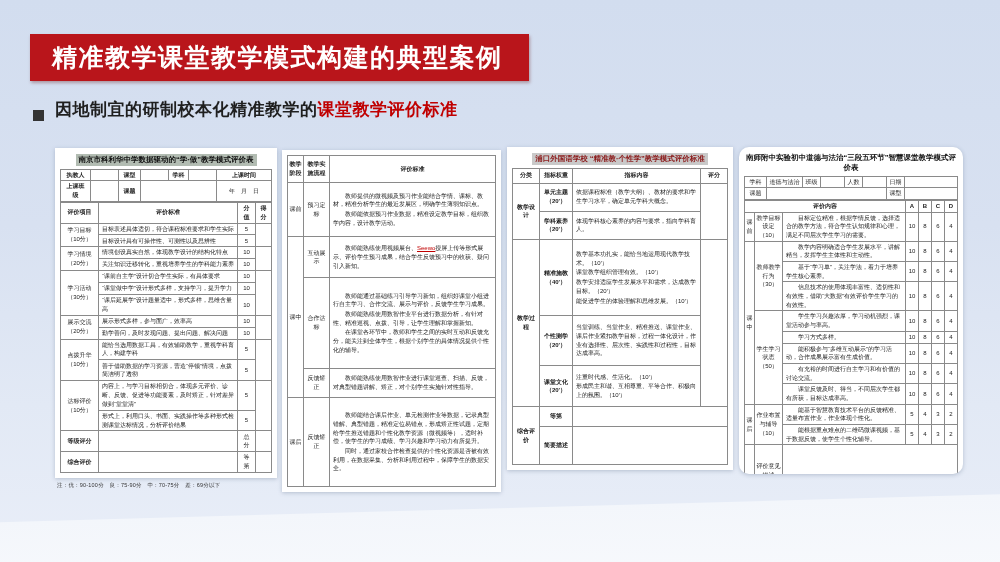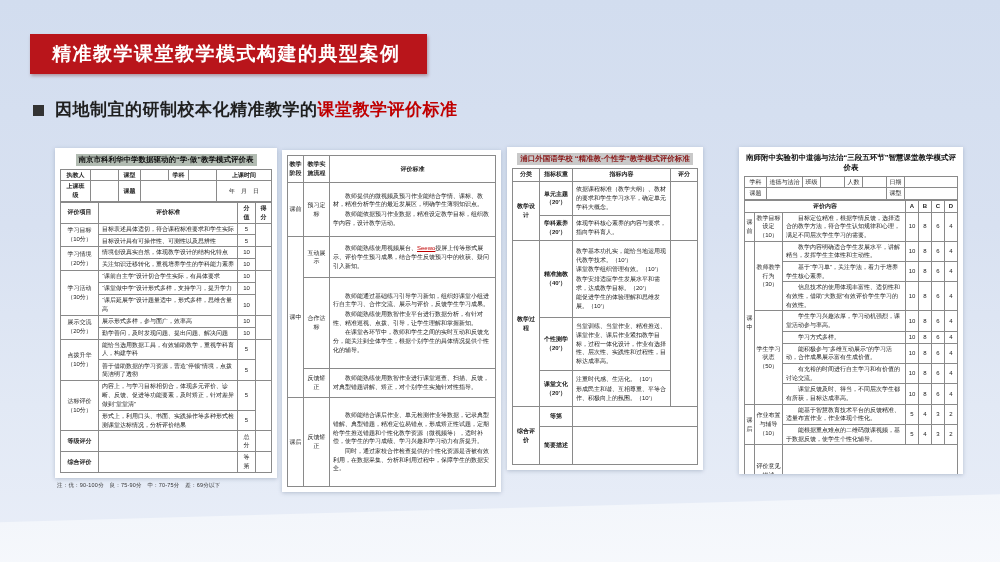--- a/index.html
+++ b/index.html
@@ -9,38 +9,38 @@
     background:linear-gradient(180deg,#d2ddef 0%,#d8e1f1 40%,#e2e9f5 72%,#e9eef8 100%);
   }
   .swoosh{
     position:absolute;left:-40px;top:508px;width:1100px;height:150px;
     background:linear-gradient(180deg,#f3f6fb,#fbfcfe);
     transform:rotate(-1.6deg);
   }
   .banner{
     position:absolute;left:30px;top:34px;
     background:#b9151b;color:#ffffff;
-    font-size:19px;font-weight:bold;letter-spacing:1.5px;
+    font-size:25px;font-weight:bold;letter-spacing:1.5px;
     padding:7px 26px 7px 22px;
     box-shadow:1px 2px 3px rgba(100,20,20,.35);
   }
-  .bullet-row{position:absolute;left:33px;top:98px;display:flex;align-items:center;}
+  .bullet-row{position:absolute;left:33px;top:98px;display:flex;align-items:flex-end;}
   .bullet-sq{width:11px;height:11px;background:#333;margin-right:11px;margin-top:2px;}
   .bullet-text{font-size:17px;font-weight:bold;color:#1f1f1f;letter-spacing:.5px;}
   .hl{color:#c00000;}
 
   .card{
     position:absolute;background:#fff;box-sizing:border-box;
     padding:5px 5px;display:flex;flex-direction:column;overflow:hidden;
     box-shadow:0 1px 4px rgba(70,90,120,.30);
   }
   #card1{left:55px;top:148px;width:222px;height:330px;}
   #card2{left:282px;top:150px;width:219px;height:342px;}
-  #card3{left:507px;top:147px;width:196px;height:323px;}
-  #card4{left:739px;top:147px;width:224px;height:327px;}
+  #card3{left:507px;top:147px;width:226px;height:323px;}
+  #card4{left:739px;top:147px;width:224px;height:327px;border-radius:10px;}
 
   .t-title{text-align:center;font-size:7.5px;font-weight:bold;color:#111;padding:1px 0 3px 0;flex:none;line-height:1.3;}
   .t-title .bg-green{background:#b2bcb2;display:inline-block;padding:1px 3px;text-align:center;}
   .t-title .bg-gray{background:#c9c9c9;display:inline-block;padding:1px 3px;color:#8b1a1a;}
   #card2 .t-title{color:#7a2020;}
 
   table{border-collapse:collapse;width:100%;table-layout:fixed;}
   table.main{flex:1;}
   td{
     border:1px solid #8a8a8a;padding:1px 3px;font-size:6px;color:#222;

